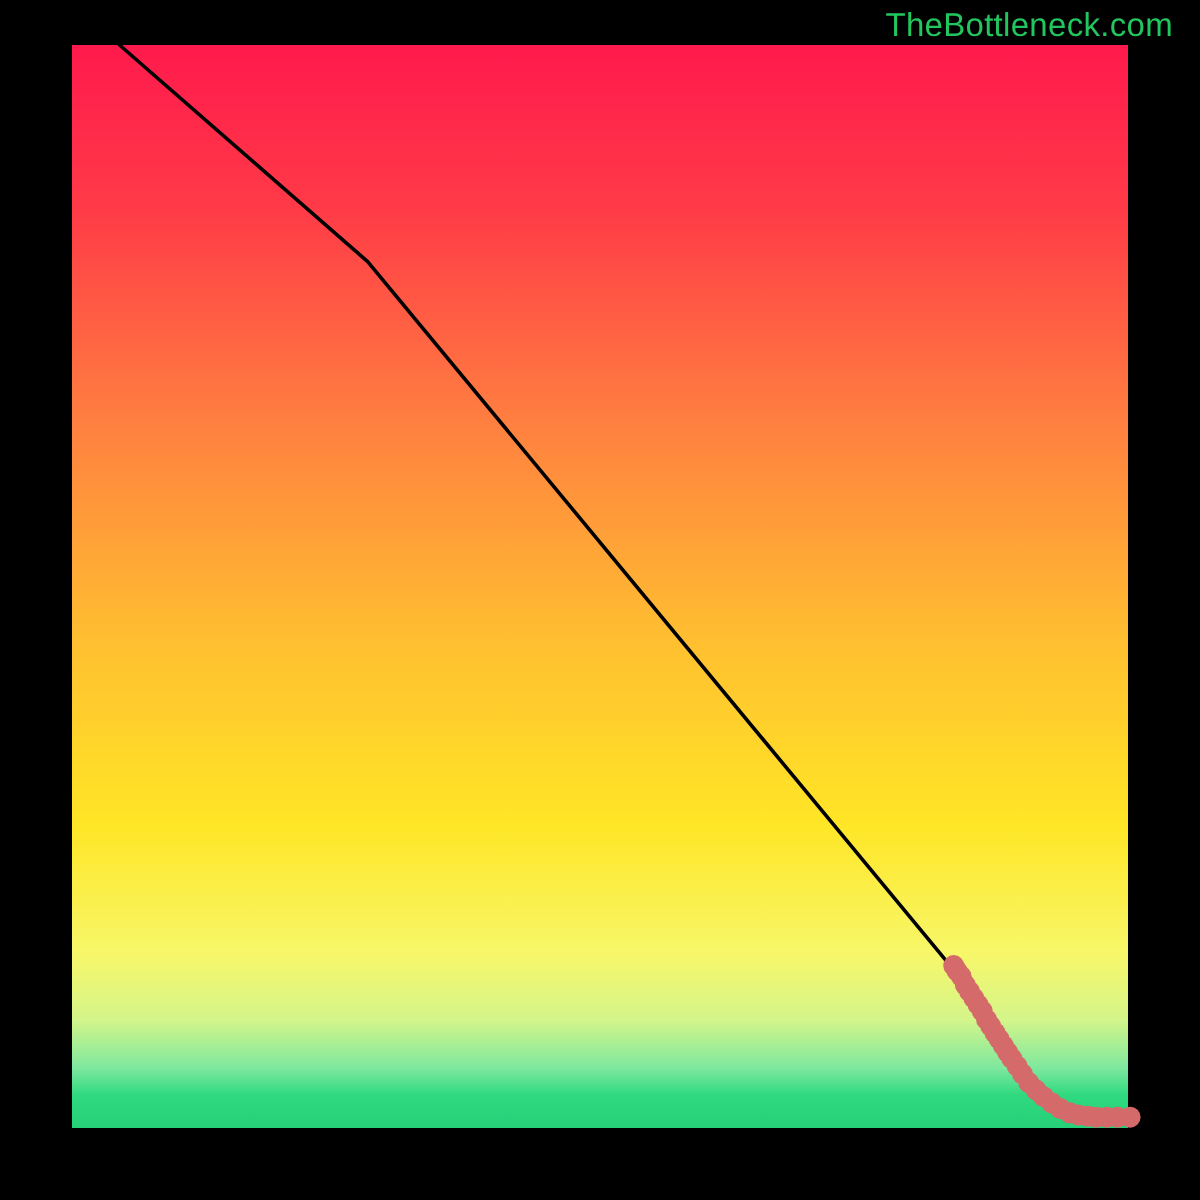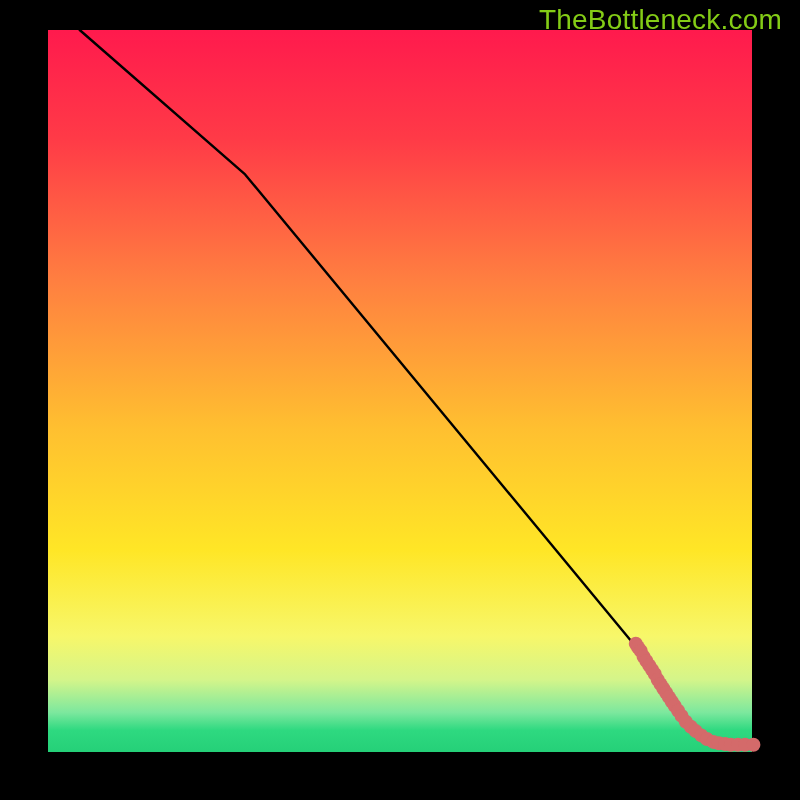--- a/index.html
+++ b/index.html
@@ -13,22 +13,22 @@
   }
   #container {
     position: relative;
     width: 800px;
     height: 800px;
   }
   #watermark {
     position: absolute;
     top: 4px;
     right: 18px;
-    color: #84cc16;
-    font-size: 28px;
+    color: #22c55e;
+    font-size: 22px;
     font-weight: 500;
     letter-spacing: 0.2px;
     z-index: 10;
   }
   svg {
     display: block;
   }
 </style>
 </head>
 <body>

